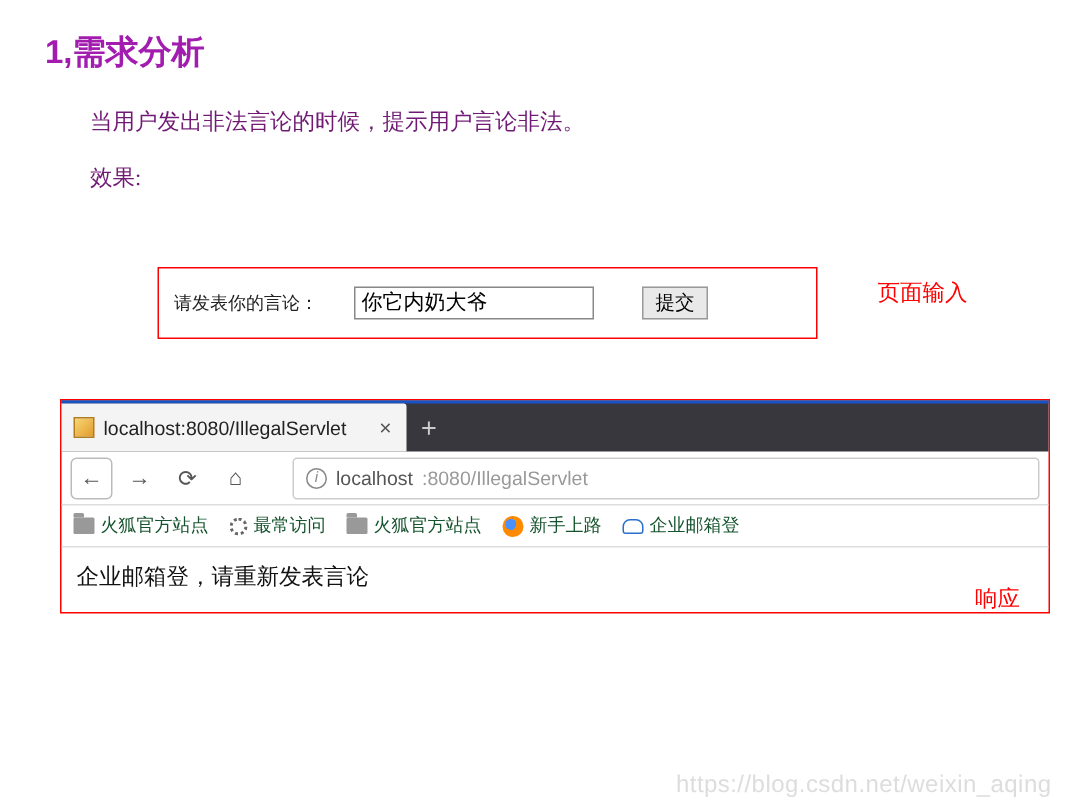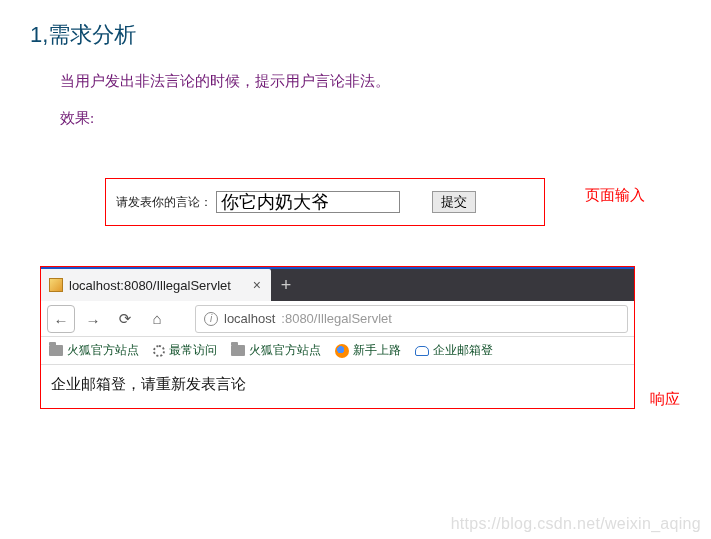--- a/index.html
+++ b/index.html
@@ -7,22 +7,22 @@
       width: 711px;
       height: 539px;
       background: #fff;
       font-family: "Microsoft YaHei", SimSun, Arial, sans-serif;
       color: #333;
       position: relative;
       padding: 20px 30px;
     }
     .heading {
       font-size: 22px;
-      font-weight: normal;
-      color: #0c4a6e;
+      font-weight: bold;
+      color: #a21caf;
       margin-bottom: 22px;
     }
     .body-text {
       font-size: 15px;
       color: #701a75;
       margin-left: 30px;
       margin-bottom: 18px;
       font-family: SimSun, serif;
     }
     .form-area {
@@ -41,44 +41,45 @@
     }
     .form-label {
       font-size: 12px;
       color: #222;
       white-space: nowrap;
       text-align: center;
     }
     .form-input {
       border: 1px solid #888;
       height: 22px;
-      width: 184px;
+      width: 160px;
       padding: 0 4px;
-      font-size: 18px;
+      font-size: 14px;
+      margin-left: 20px;
     }
     .form-submit {
       background: #e9e9e9;
       border: 1px solid #999;
       height: 22px;
       padding: 0 8px;
       font-size: 13px;
       margin-left: 28px;
     }
     .callout {
       color: #f00;
       font-size: 15px;
       position: absolute;
     }
     .callout-input { left: 555px; top: 8px; }
     .callout-resp { left: 650px; top: 390px; }
 
     
     .browser-box {
       border: 1.5px solid #f00;
-      width: 595px;
+      width: 660px;
       margin-left: 10px;
       position: relative;
       background: #fff;
     }
     .tab-strip {
       background: #38373d;
       border-top: 2px solid #1a52c8;
       height: 34px;
       display: flex;
       align-items: stretch;

